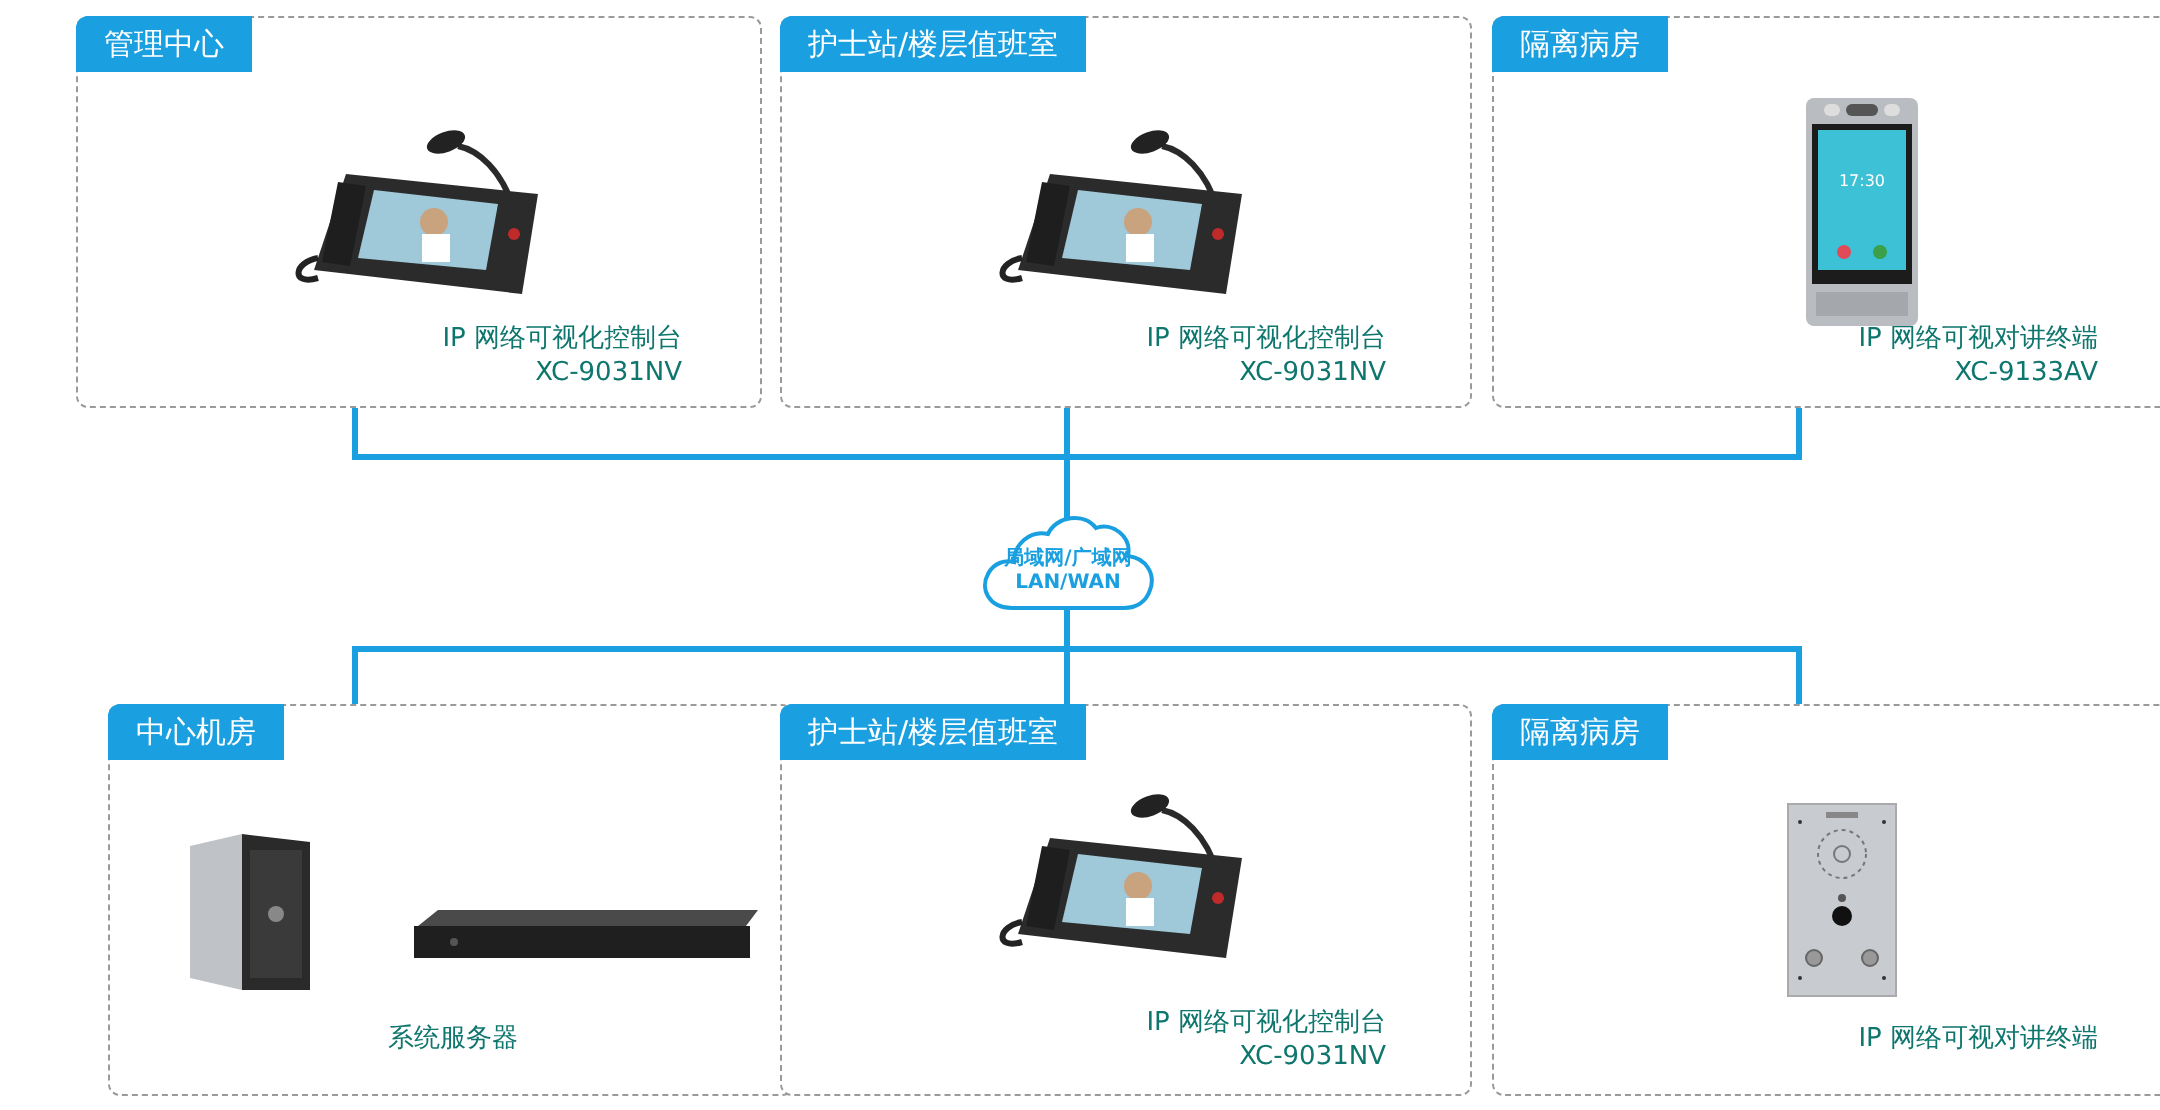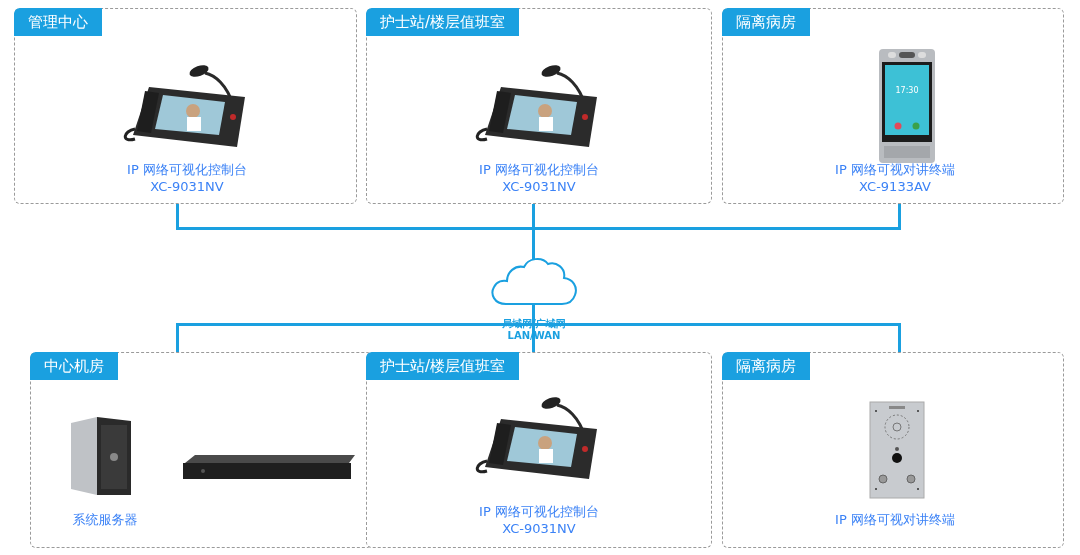--- a/index.html
+++ b/index.html
@@ -3,45 +3,46 @@
 <meta charset="utf-8">
 <style>
   * { box-sizing: border-box; margin: 0; padding: 0; }
   html, body { width: 1080px; height: 555px; background: #ffffff; overflow: hidden; }
   body { position: relative; font-family: "DejaVu Sans", "Liberation Sans", sans-serif; color: #333; }
   .panel {
     position: absolute;
     border: 1.5px dashed #9a9a9a;
     border-radius: 6px;
     background: #fff;
+    margin-left: 24px;
   }
   .panel-tag {
     position: absolute; left: -1px; top: -1px;
     height: 28px;
     background: #1aa0e0;
     color: #fff;
     font-size: 15px;
     line-height: 28px;
     padding: 0 14px 0 14px;
     border-top-left-radius: 6px;
     white-space: nowrap;
   }
   .device-label {
     position: absolute;
-    text-align: center;
+    text-align: right;
     font-size: 13px;
     line-height: 17px;
-    color: #3b82f6;
+    color: #0f766e;
     width: 260px;
   }
   .line { position: absolute; background: #1aa0e0; }
   .cloud-wrap { position: absolute; left: 488px; top: 252px; width: 92px; height: 60px; }
   .cloud-text {
     position: absolute; left: 0; top: 22px; width: 92px; text-align: center;
-    color: #1aa0e0; font-size: 10px; line-height: 12px; font-weight: bold; margin-top: 44px;
+    color: #1aa0e0; font-size: 10px; line-height: 12px; font-weight: bold;
   }
   .img { position: absolute; }
 </style>
 </head>
 <body>
 
 <div class="line" style="left:176px;top:203px;width:3px;height:27px;"></div>
 <div class="line" style="left:532px;top:203px;width:3px;height:27px;"></div>
 <div class="line" style="left:898px;top:203px;width:3px;height:27px;"></div>
 <div class="line" style="left:176px;top:227px;width:725px;height:3px;"></div>

